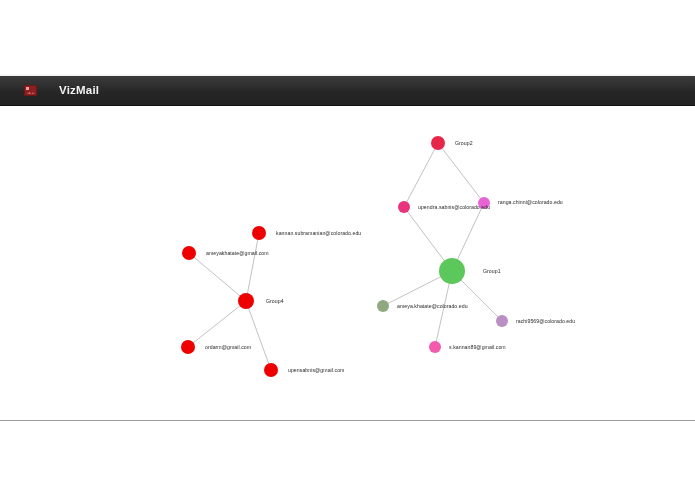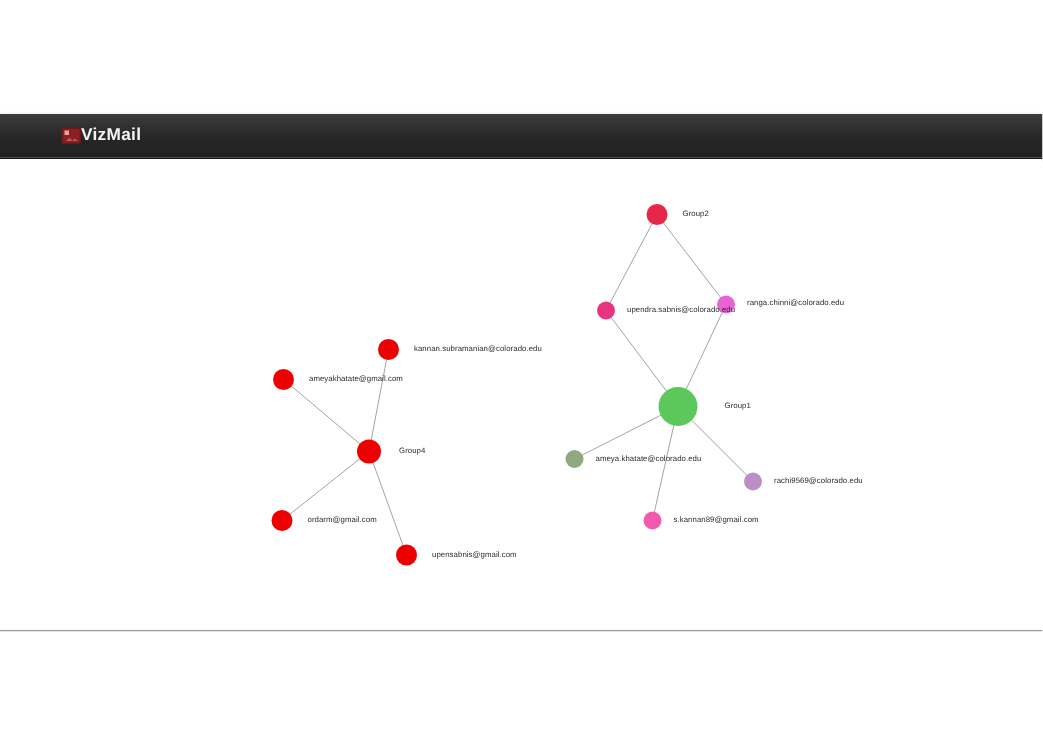--- a/index.html
+++ b/index.html
@@ -30,22 +30,22 @@
     background: linear-gradient(to bottom, #3c3c3c 0%, #262626 55%, #222222 100%);
     border-bottom: 1px solid #111111;
     box-shadow: 0 1px 3px rgba(0,0,0,0.35);
     display: flex;
     align-items: center;
     box-sizing: border-box;
   }
   .navbar-inner {
     display: flex;
     align-items: center;
-    padding-left: 41px;
-    gap: 0;
+    padding-left: 24px;
+    gap: 22px;
   }
   .brand-icon {
     width: 13px;
     height: 11px;
     background: #8c2020;
     border: 1px solid #6d1818;
     border-radius: 1px;
     position: relative;
     display: inline-block;
     box-sizing: border-box;

